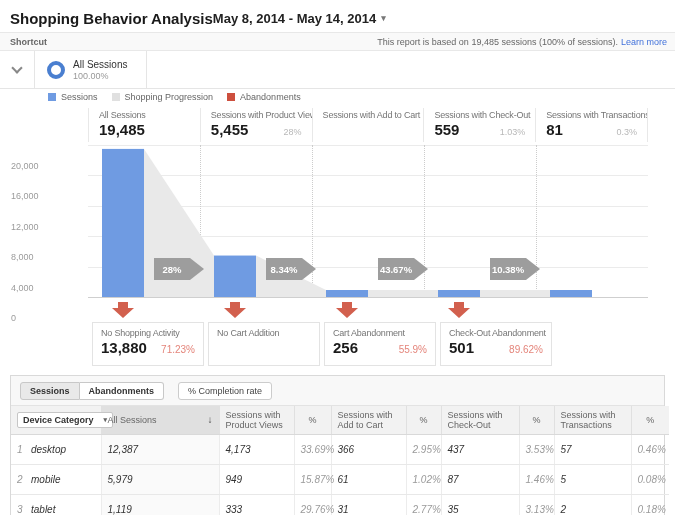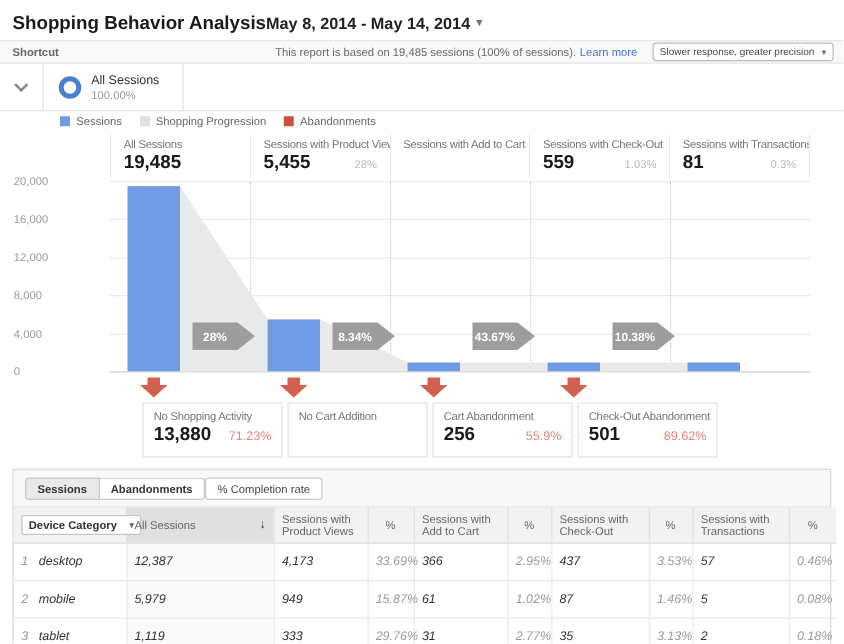--- a/index.html
+++ b/index.html
@@ -44,39 +44,39 @@
             border-right:1px solid #e8e8e8; }
   .stage { width:112px; border-left:1px solid #e8e8e8; padding:2px 10px 0 10px; overflow:hidden; }
   .stage-title { font-size:9px; color:#757575; white-space:nowrap; letter-spacing:-0.2px; }
   .stage-nums { display:flex; align-items:baseline; margin-top:1px; }
   .stage-value { font-size:15px; font-weight:bold; color:#1a1a1a; }
   .stage-pct { margin-left:auto; font-size:9px; color:#b8b8b8; }
 
   .grid-h { position:absolute; left:88px; width:560px; height:1px; background:#ebebeb; }
   .grid-h.base { background:#cfcfcf; }
   .sep-v { position:absolute; top:40px; height:152px; width:0; border-left:1px dotted #ccc; }
-  .ylab { position:absolute; left:11px; font-size:9px; color:#9b9b9b; }
+  .ylab { position:absolute; left:11px; font-size:9px; color:#9b9b9b;margin-top:21px; }
   #funnel-svg { position:absolute; left:0; top:0; }
 
-  .aband-row { position:absolute; left:114px; top:217px; display:flex; gap:4px; }
+  .aband-row { position:absolute; left:92px; top:217px; display:flex; gap:4px; }
   .aband-card { width:112px; height:44px; border:1px solid #e3e3e3; background:#fff; padding:5px 8px 0 8px; overflow:hidden; }
   .aband-title { font-size:9px; color:#757575; white-space:nowrap; letter-spacing:-0.2px; }
   .aband-nums { display:flex; align-items:baseline; margin-top:1px; }
   .aband-value { font-size:15px; font-weight:bold; color:#1a1a1a; }
   .aband-pct { margin-left:auto; font-size:10px; color:#e4857b; }
 
   
   .table-card { margin:8px 10px 0 10px; border:1px solid #d9d9d9; background:#fff; }
   .tbl-toolbar { height:30px; background:#f8f8f8; border-bottom:1px solid #e3e3e3; display:flex; align-items:center; padding-left:9px; }
   .tabgroup { display:inline-flex; }
   .tab { border:1px solid #c8c8c8; background:#fff; font-weight:bold; font-size:9px; color:#333; padding:3px 9px; cursor:pointer; }
   .tab.active { background:#e9e9e9; }
   .tab:first-child { border-radius:3px 0 0 3px; }
   .tab + .tab { border-left:none; border-radius:0 3px 3px 0; }
-  .completion-btn { margin-left:0; border:1px solid #ccc; background:#fff; border-radius:3px; font-size:9px;
+  .completion-btn { margin-left:14px; border:1px solid #ccc; background:#fff; border-radius:3px; font-size:9px;
             color:#444; padding:3px 9px; cursor:pointer; }
 
   table { width:100%; border-collapse:collapse; table-layout:fixed; }
   th { background:#f2f2f2; border-left:1px solid #e0e0e0; border-bottom:1px solid #d9d9d9; font-weight:normal;
        font-size:9px; color:#666; text-align:left; padding:3px 6px; height:28px; vertical-align:middle; }
   th:first-child { border-left:none; }
   th.sorted { background:#e0e0e0; }
   th.pct-h { text-align:center; }
   .th-flex { display:flex; align-items:center; }
   .sort-arrow { margin-left:auto; color:#444; font-size:10px; }
@@ -113,24 +113,20 @@
     <div class="daterange">
       <span>May 8, 2014 - May 14, 2014</span>
       <span class="caret">▾</span>
     </div>
   </div>
 
   <div class="subbar">
     <span class="shortcut">Shortcut</span>
     <span class="report-basis">This report is based on 19,485 sessions (100% of sessions).</span>
     <a class="learn-more">Learn more</a>
-    <div class="precision-select">
-      <span>Slower response, greater precision</span>
-      <span class="caret">▾</span>
-    </div>
   </div>
 
   <div class="segment-row">
     <div class="seg-chevron">
         <i></i>
       </div>
     <div class="segment-card">
       <span class="donut"></span>
       <span>
         <div class="seg-name">All Sessions</div>

